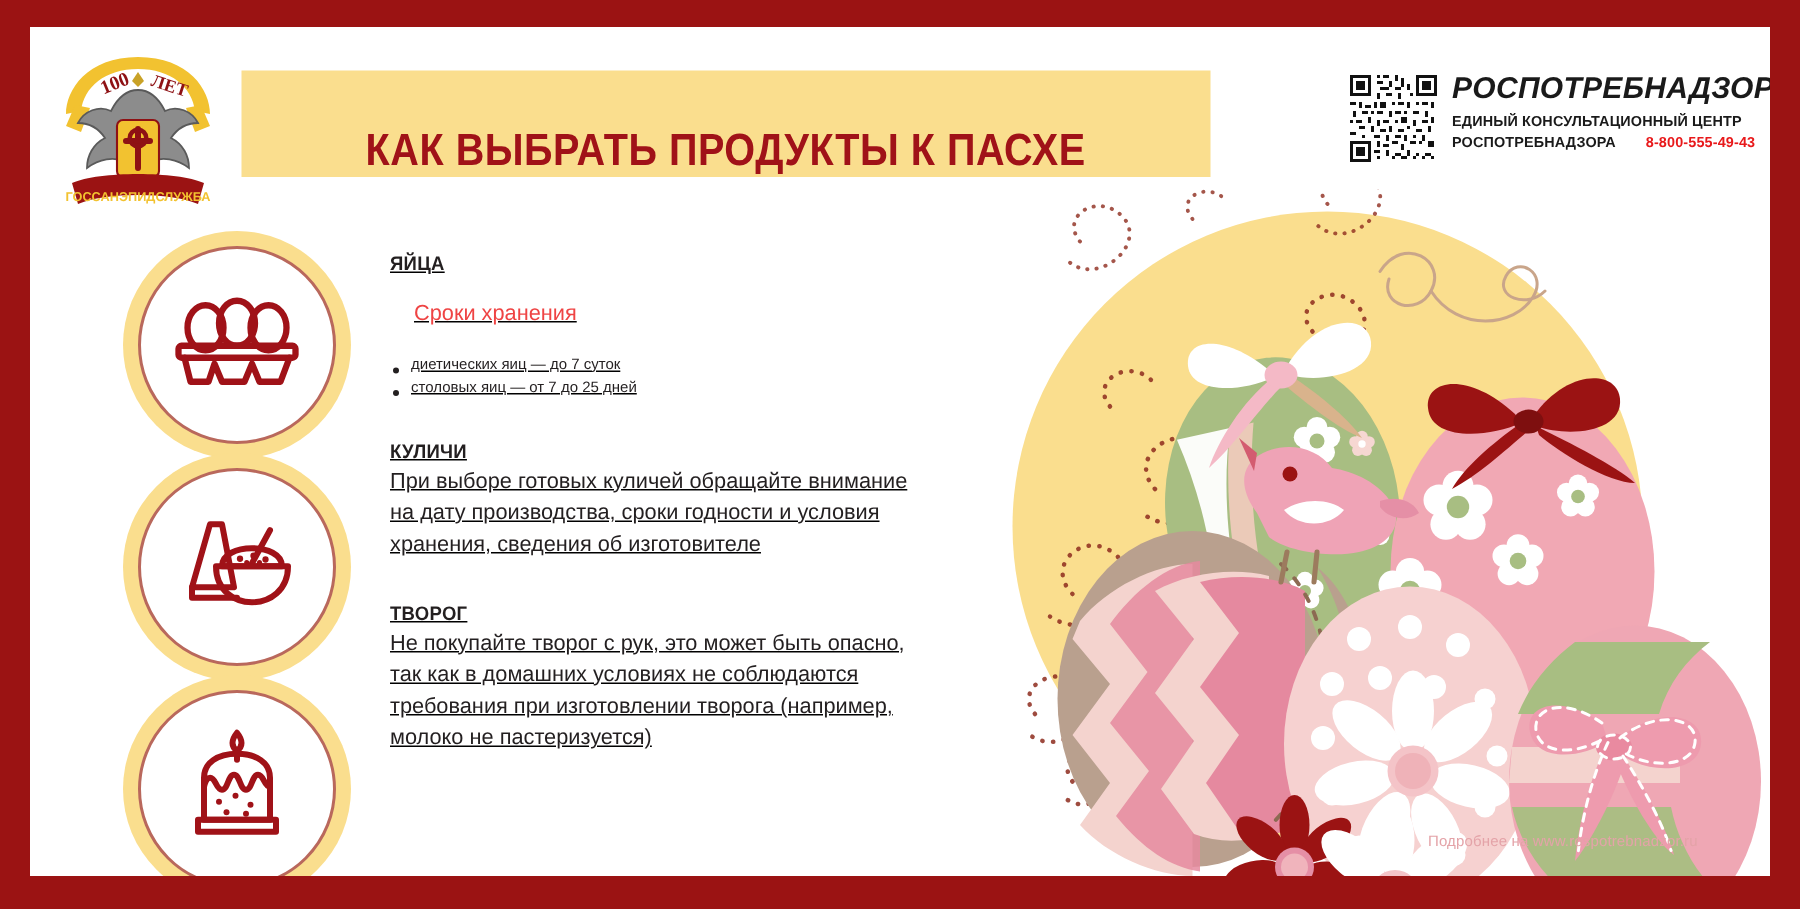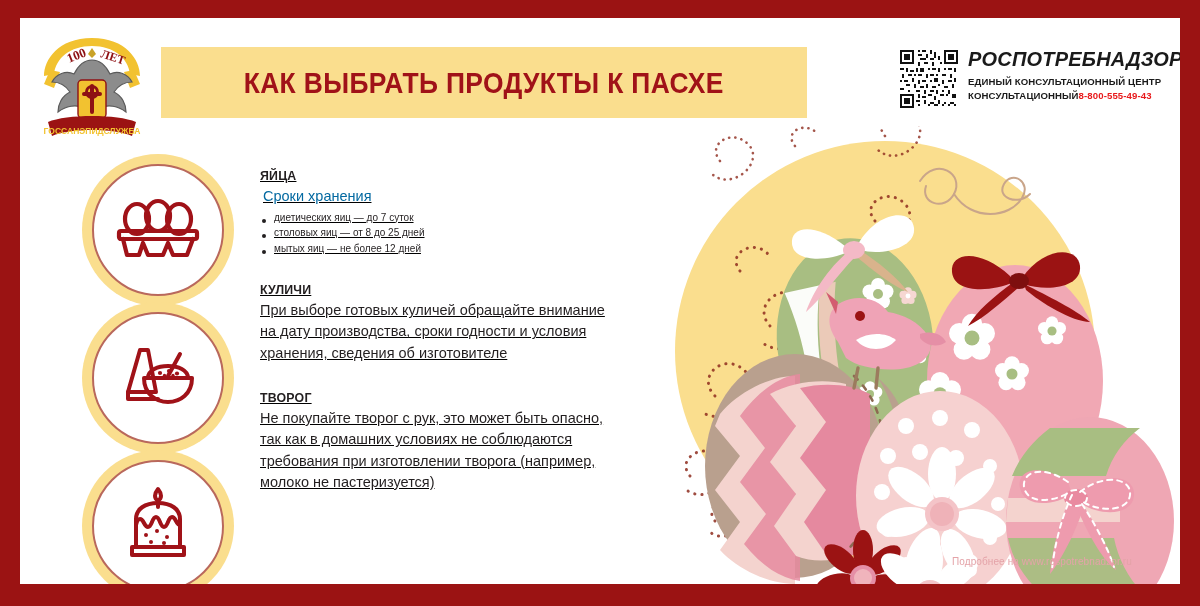--- a/index.html
+++ b/index.html
@@ -13,34 +13,34 @@
   }
   .sheet{
     position:absolute;left:20px;top:18px;right:20px;bottom:22px;
     background:#ffffff;overflow:hidden;
   }
 
   
   .emblem{position:absolute;left:16px;top:12px;width:112px;height:120px;}
   .titlebar{
     position:absolute;left:141px;top:29px;width:646px;height:71px;
-    background:#FADE8E;display:flex;align-items:center;justify-content:center;
+    background:#FADE8E;display:flex;align-items:flex-end;justify-content:center;
   }
   .titlebar .title{
     color:#A01218;font-size:30px;font-weight:bold;letter-spacing:.4px;
     transform:scaleX(.88);transform-origin:center;white-space:nowrap;
   }
 
   .brand{position:absolute;left:880px;top:30px;width:280px;height:76px;display:flex;gap:10px;}
   .qr{width:58px;height:58px;flex:0 0 58px;margin-top:2px;}
   .brandtxt{padding-top:1px;}
   .brandtxt .b1{font-size:20px;font-weight:bold;color:#1a1a1a;letter-spacing:.2px;line-height:1;font-style:italic;}
   .brandtxt .b2,.brandtxt .b3{font-size:9.6px;font-weight:bold;color:#1a1a1a;letter-spacing:.1px;line-height:1.45;white-space:nowrap;}
   .brandtxt .b2{margin-top:6px;}
-  .phone{color:#E8191B;font-weight:bold;margin-left:0;}
+  .phone{color:#E8191B;font-weight:bold;margin-left:20px;}
 
   
   .iconcol{position:absolute;left:62px;top:136px;width:160px;height:460px;}
   .iconwrap{position:absolute;left:0;width:152px;height:152px;}
   .iconwrap.i1{top:0;}
   .iconwrap.i2{top:148px;}
   .iconwrap.i3{top:296px;}
   .ring{
     position:absolute;inset:0;border-radius:50%;
     background:#FADE8E;
@@ -51,21 +51,21 @@
   }
   .iconart{position:absolute;left:50%;top:50%;transform:translate(-50%,-50%);}
 
   
   .textcol{position:absolute;left:240px;top:150px;width:360px;}
   .block{margin-bottom:26px;text-decoration:underline;}
   .block h3{
     margin:0 0 3px 0;font-size:13px;font-weight:bold;color:#231f20;
     letter-spacing:.2px;transform:scaleX(.95);transform-origin:left center;
   }
-  .block .lead{font-size:14.5px;color:#0369a1;line-height:1.42;margin:3px;}
+  .block .lead{font-size:14.5px;color:#ef4444;line-height:1.42;margin:16px;}
   .block ul{margin:2px 0 0 0;padding:0;list-style:none;}
   .block li{
     font-size:10px;color:#231f20;line-height:1.55;
     padding-left:14px;position:relative;
   }
   .block li:before{
     content:"";position:absolute;left:2px;top:9px;width:4px;height:4px;
     border-radius:50%;background:#231f20;
   }
   .block p.body{font-size:14.5px;color:#231f20;line-height:1.47;margin:0;}
@@ -196,21 +196,21 @@
               <rect x="21" y="27" width="1" height="1"></rect>
               <rect x="24" y="27" width="1" height="1"></rect>
               <rect x="27" y="27" width="1" height="1"></rect>
           </g>
         </svg>
       </div>
       <div class="brandtxt">
         <div class="b1">РОСПОТРЕБНАДЗОР</div>
         <div class="b2">ЕДИНЫЙ КОНСУЛЬТАЦИОННЫЙ ЦЕНТР</div>
         <div class="b3">
-          <span>КОНСУЛЬТАЦИОННЫЙ</span><span class="phone">8-800-555-49-43</span>
+          <span>РОСПОТРЕБНАДЗОРА</span><span class="phone">8-800-555-49-43</span>
         </div>
       </div>
     </div>
 
     <div class="iconcol">
 
       <div class="iconwrap i1">
         <div class="ring"></div>
         <div class="ringinner"></div>
         <div class="iconart">
@@ -275,22 +275,21 @@
       </div>
     </div>
 
     <div class="textcol">
 
       <div class="block">
         <h3>ЯЙЦА</h3>
         <p class="lead">Сроки хранения</p>
         <ul>
           <li>диетических яиц — до 7 суток</li>
-          <li>столовых яиц — от 8 до 25 дней</li>
-          <li>мытых яиц — не более 12 дней</li>
+          <li>столовых яиц — от 7 до 25 дней</li>
         </ul>
       </div>
 
       <div class="block">
         <h3>КУЛИЧИ</h3>
         <p class="body">При выборе готовых куличей обращайте внимание на дату производства, сроки годности и условия хранения, сведения об изготовителе</p>
       </div>
 
       <div class="block" style="margin-bottom:30px;">
         <h3>ТВОРОГ</h3>

